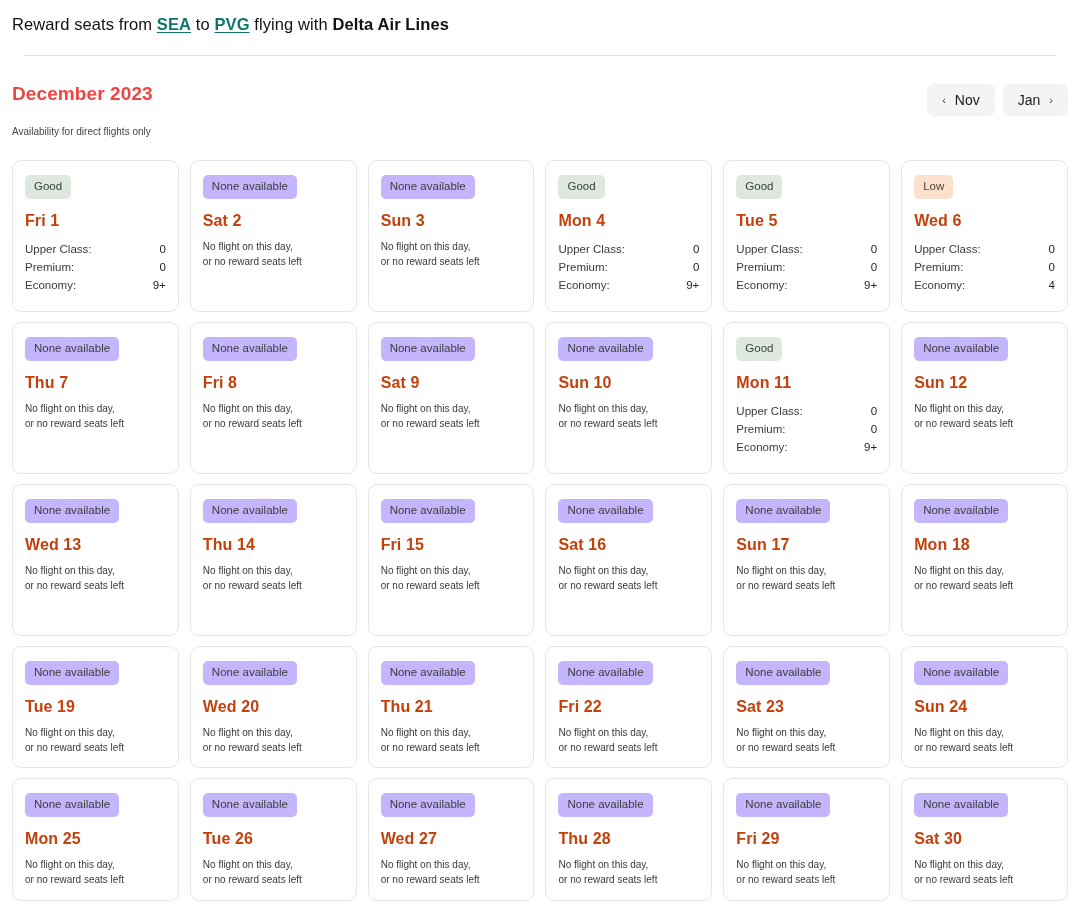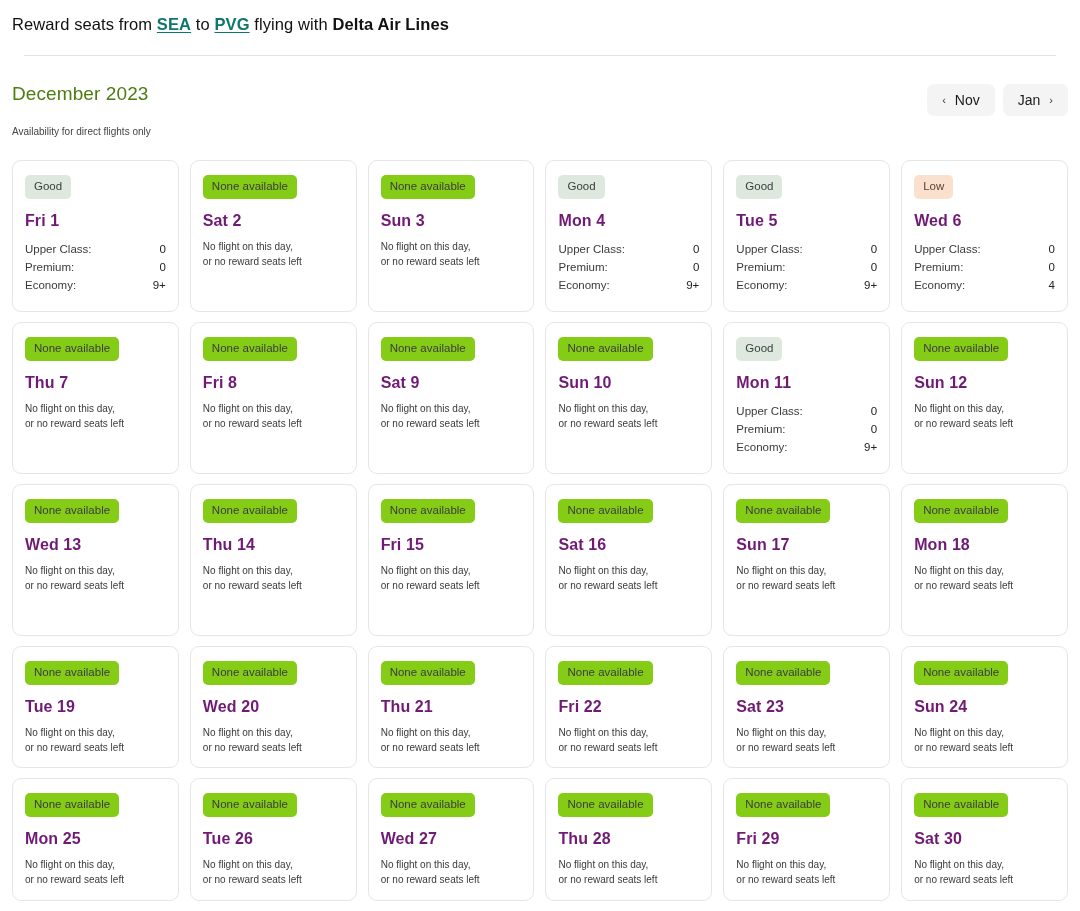--- a/index.html
+++ b/index.html
@@ -57,22 +57,22 @@
 
   
   .month-bar {
     display: flex;
     align-items: flex-start;
     justify-content: space-between;
     padding: 26px 12px 0 12px;
   }
   .month-title {
     font-size: 19px;
-    font-weight: 400;
-    color: #4d7c0f;
+    font-weight: 700;
+    color: #ef4444;
     margin: 0;
     letter-spacing: 0.1px;
     line-height: 1.25;
   }
   .month-sub {
     font-size: 10px;
     color: #444444;
     margin-top: 19px;
     line-height: 1.3;
   }
@@ -115,26 +115,26 @@
   .badge {
     display: inline-block;
     font-size: 11.5px;
     line-height: 1;
     padding: 6px 9px;
     border-radius: 5px;
     white-space: nowrap;
   }
   .badge.good { background: #dfe8df; color: #33413a; }
   .badge.low  { background: #fbe0cd; color: #5a4634; }
-  .badge.none { background: #84cc16; color: #3c3c3c; }
+  .badge.none { background: #c4b5fd; color: #3c3c3c; }
 
   .day-label {
     font-size: 16px;
     font-weight: 700;
-    color: #701a75;
+    color: #c2410c;
     margin-top: 12px;
     letter-spacing: 0.1px;
     line-height: 1.2;
   }
 
   .no-flight {
     margin-top: 10px;
     font-size: 10px;
     color: #3a3a3a;
     line-height: 1.48;

